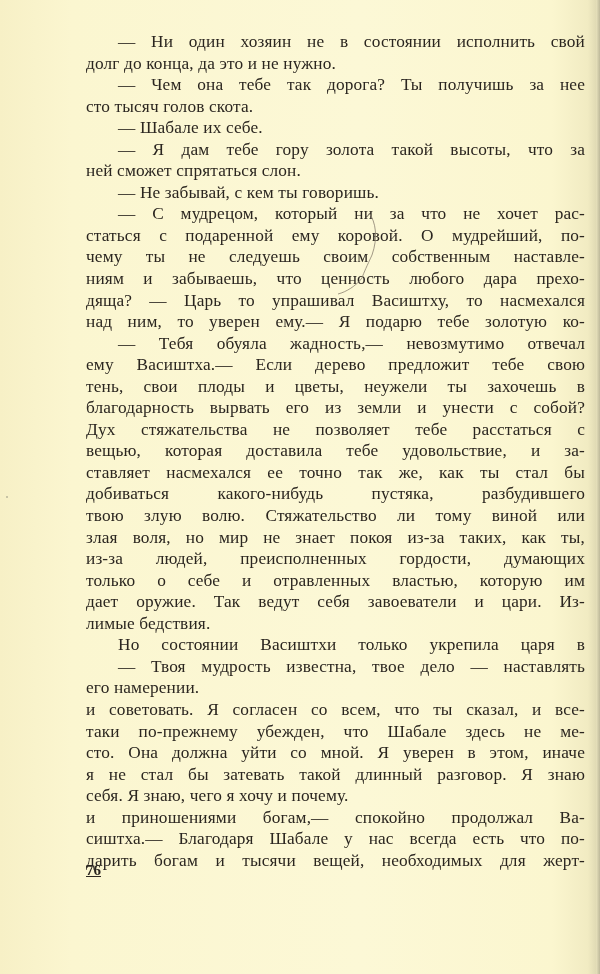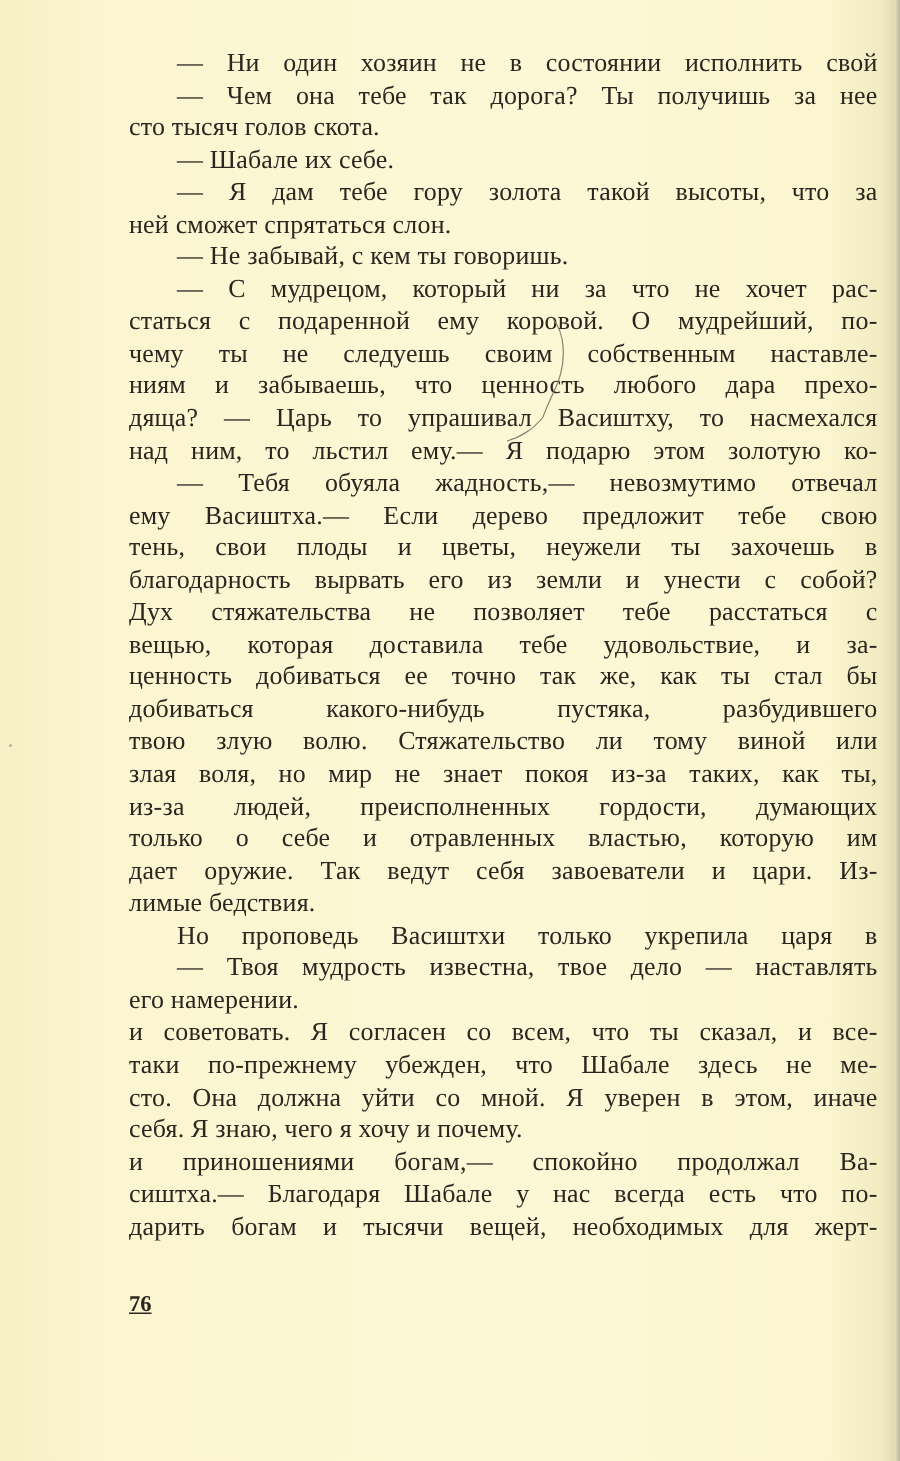--- a/index.html
+++ b/index.html
@@ -48,52 +48,54 @@
 </style>
 </head>
 <body>
 
 <div class="page-bg"></div>
 <div class="right-edge"></div>
 <div class="speck"></div>
 
 <div class="text-block">
   <span class="line indent">— Ни один хозяин не в состоянии исполнить свой</span>
+  <span class="line last">долг до конца, да это и не нужно.</span>
   <span class="line indent">— Чем она тебе так дорога? Ты получишь за нее</span>
   <span class="line last">сто тысяч голов скота.</span>
   <span class="line indent last">— Шабале их себе.</span>
   <span class="line indent">— Я дам тебе гору золота такой высоты, что за</span>
   <span class="line last">ней сможет спрятаться слон.</span>
   <span class="line indent last">— Не забывай, с кем ты говоришь.</span>
   <span class="line indent">— С мудрецом, который ни за что не хочет рас-</span>
   <span class="line">статься с подаренной ему коровой. О мудрейший, по-</span>
   <span class="line">чему ты не следуешь своим собственным наставле-</span>
   <span class="line">ниям и забываешь, что ценность любого дара прехо-</span>
   <span class="line">дяща? — Царь то упрашивал Васиштху, то насмехался</span>
-  <span class="line">над ним, то льстил ему.— Я подарю этом золотую ко-</span>
+  <span class="line">над ним, то уверен ему.— Я подарю тебе золотую ко-</span>
   <span class="line indent">— Тебя обуяла жадность,— невозмутимо отвечал</span>
   <span class="line">ему Васиштха.— Если дерево предложит тебе свою</span>
   <span class="line">тень, свои плоды и цветы, неужели ты захочешь в</span>
   <span class="line">благодарность вырвать его из земли и унести с собой?</span>
   <span class="line">Дух стяжательства не позволяет тебе расстаться с</span>
   <span class="line">вещью, которая доставила тебе удовольствие, и за-</span>
-  <span class="line">ценность добиваться ее точно так же, как ты стал бы</span>
+  <span class="line">ставляет насмехался ее точно так же, как ты стал бы</span>
   <span class="line">добиваться какого-нибудь пустяка, разбудившего</span>
   <span class="line">твою злую волю. Стяжательство ли тому виной или</span>
   <span class="line">злая воля, но мир не знает покоя из-за таких, как ты,</span>
   <span class="line">из-за людей, преисполненных гордости, думающих</span>
   <span class="line">только о себе и отравленных властью, которую им</span>
   <span class="line">дает оружие. Так ведут себя завоеватели и цари. Из-</span>
   <span class="line last">лимые бедствия.</span>
-  <span class="line indent">Но проповедь Васиштхи только укрепила царя в</span>
+  <span class="line indent">Но состоянии Васиштхи только укрепила царя в</span>
   <span class="line indent">— Твоя мудрость известна, твое дело — наставлять</span>
   <span class="line last">его намерении.</span>
   <span class="line">и советовать. Я согласен со всем, что ты сказал, и все-</span>
   <span class="line">таки по-прежнему убежден, что Шабале здесь не ме-</span>
   <span class="line">сто. Она должна уйти со мной. Я уверен в этом, иначе</span>
+  <span class="line">я не стал бы затевать такой длинный разговор. Я знаю</span>
   <span class="line last">себя. Я знаю, чего я хочу и почему.</span>
   <span class="line">и приношениями богам,— спокойно продолжал Ва-</span>
   <span class="line">сиштха.— Благодаря Шабале у нас всегда есть что по-</span>
   <span class="line">дарить богам и тысячи вещей, необходимых для жерт-</span>
 </div>
 
 <svg class="pen-mark" viewBox="0 0 600 974">
   <path d="M369 213 C 376 222, 378 238, 372 255 C 367 266, 364 272, 362 278" stroke="#8a8070" stroke-width="0.8" fill="none"></path>
   <path d="M362 278 C 356 286, 346 292, 338 294" stroke="#8a8070" stroke-width="0.8" fill="none"></path>
 </svg>

